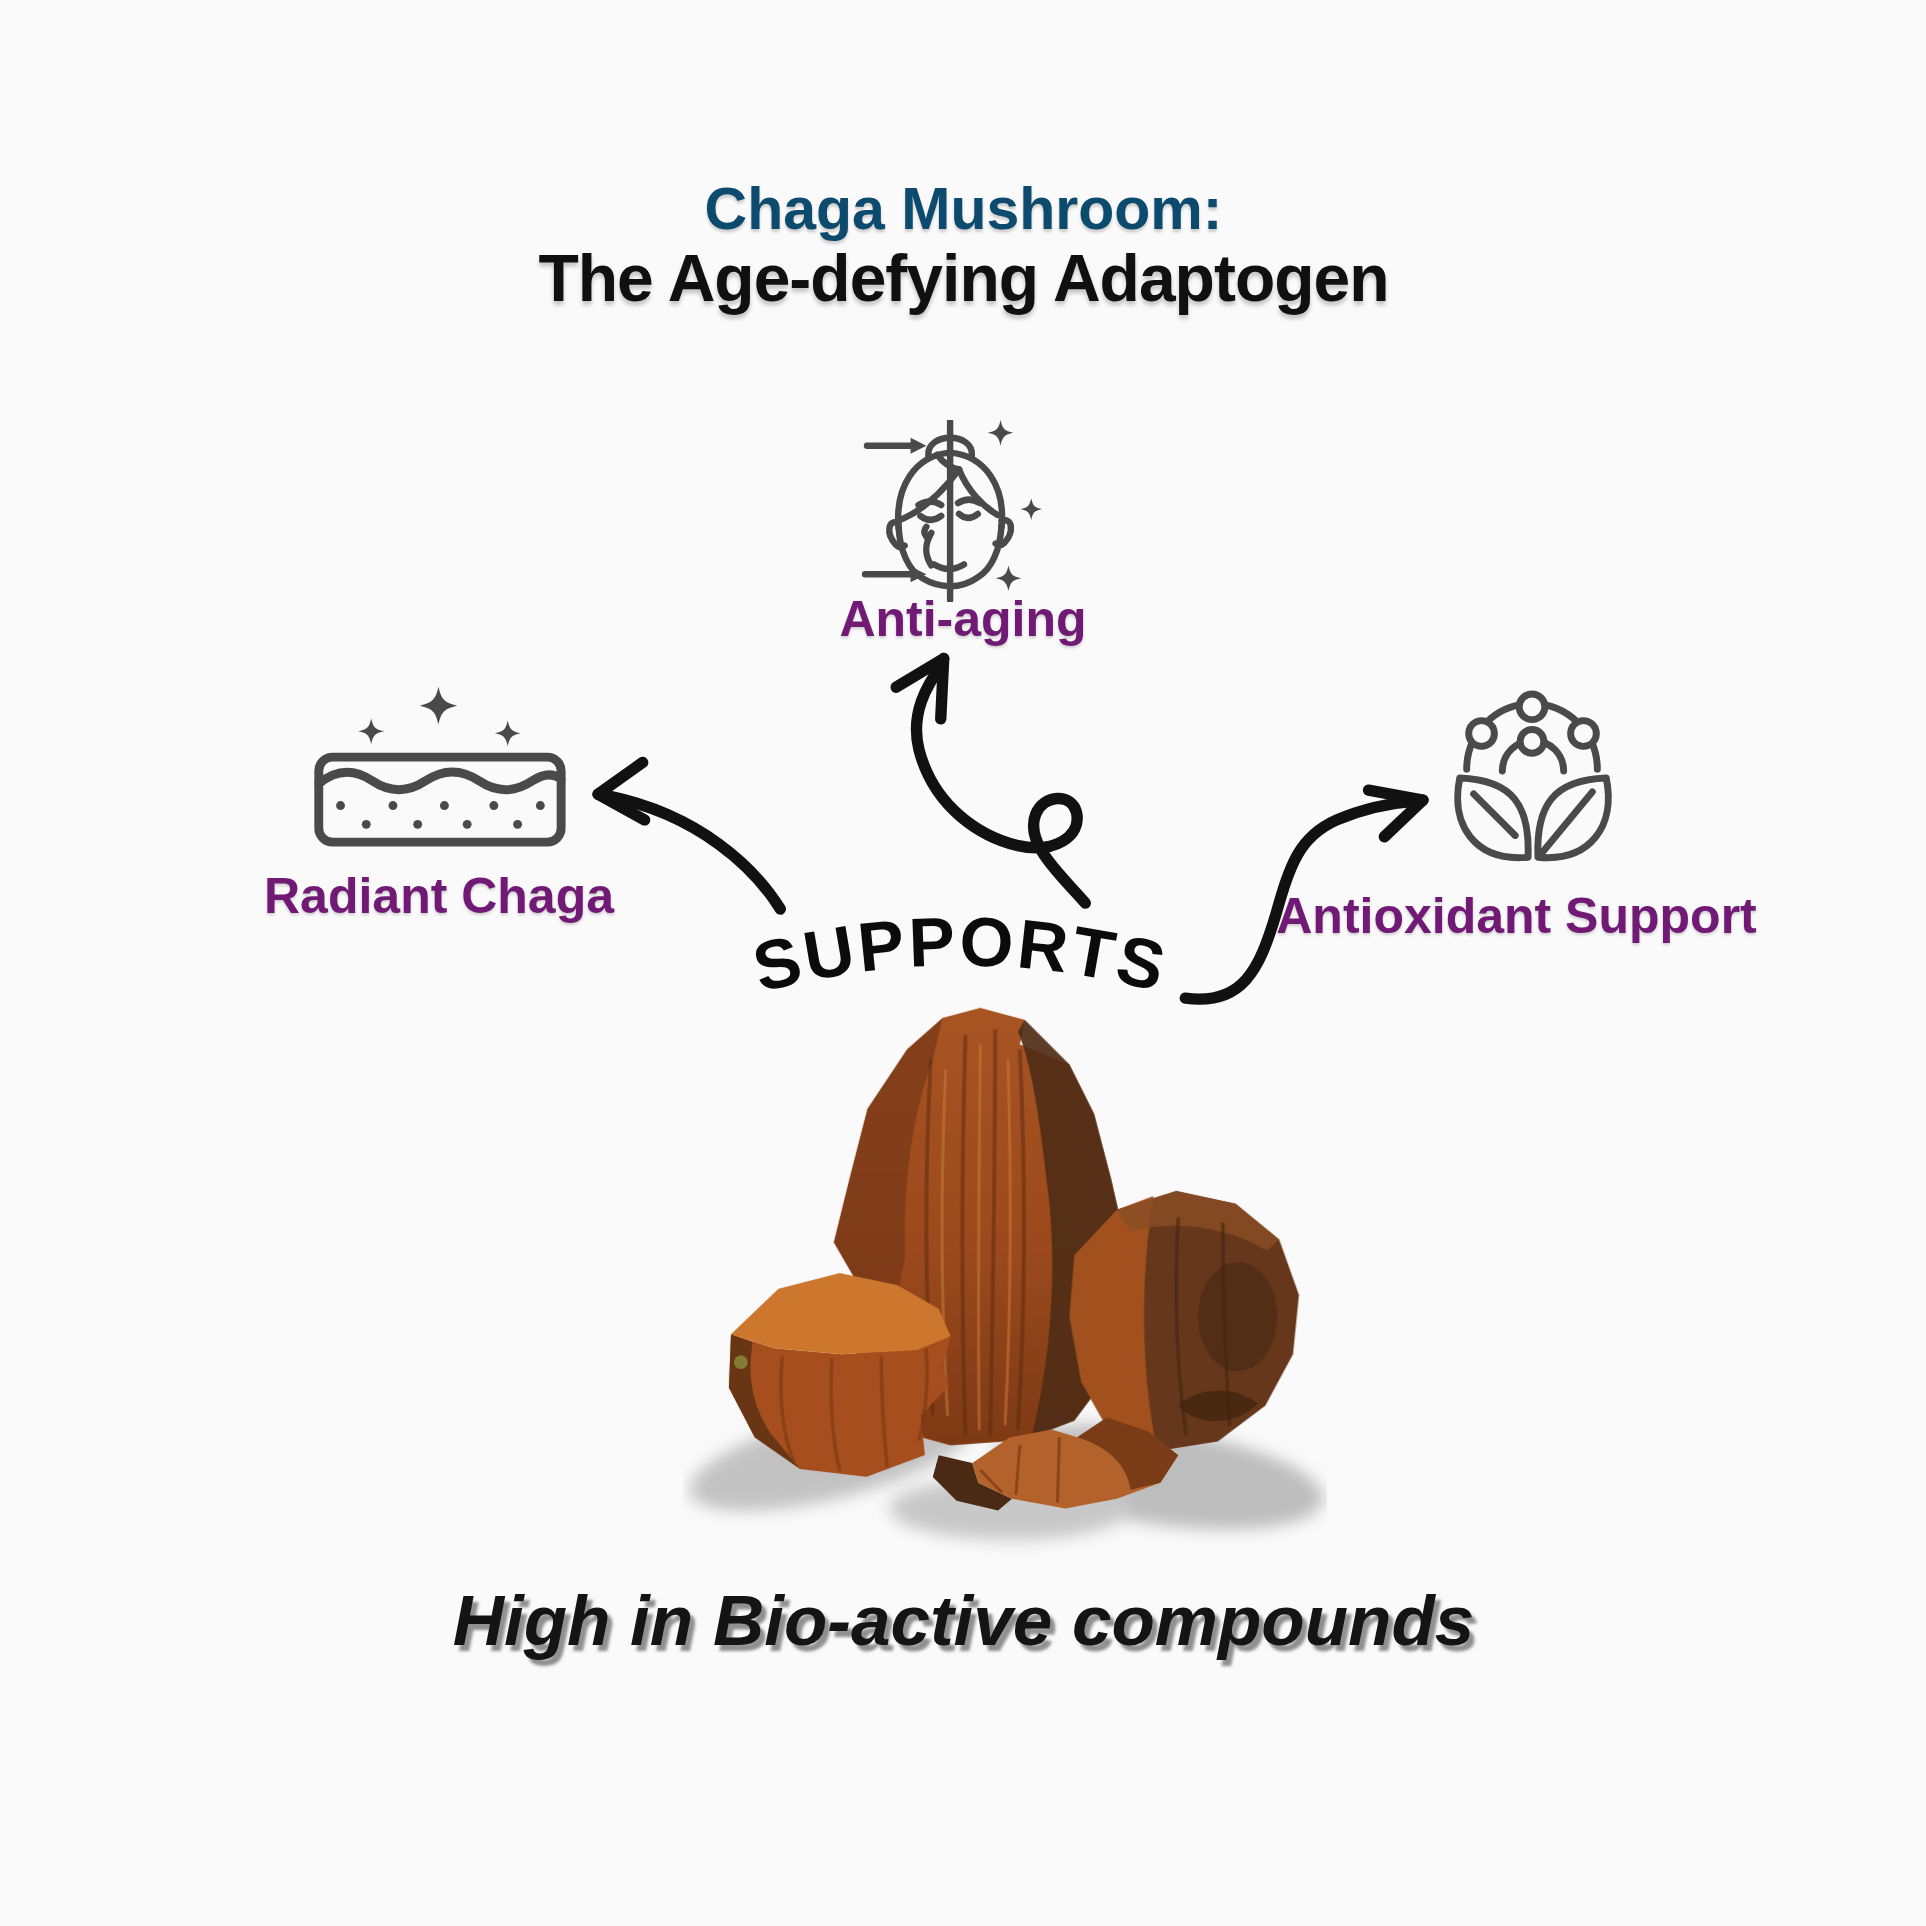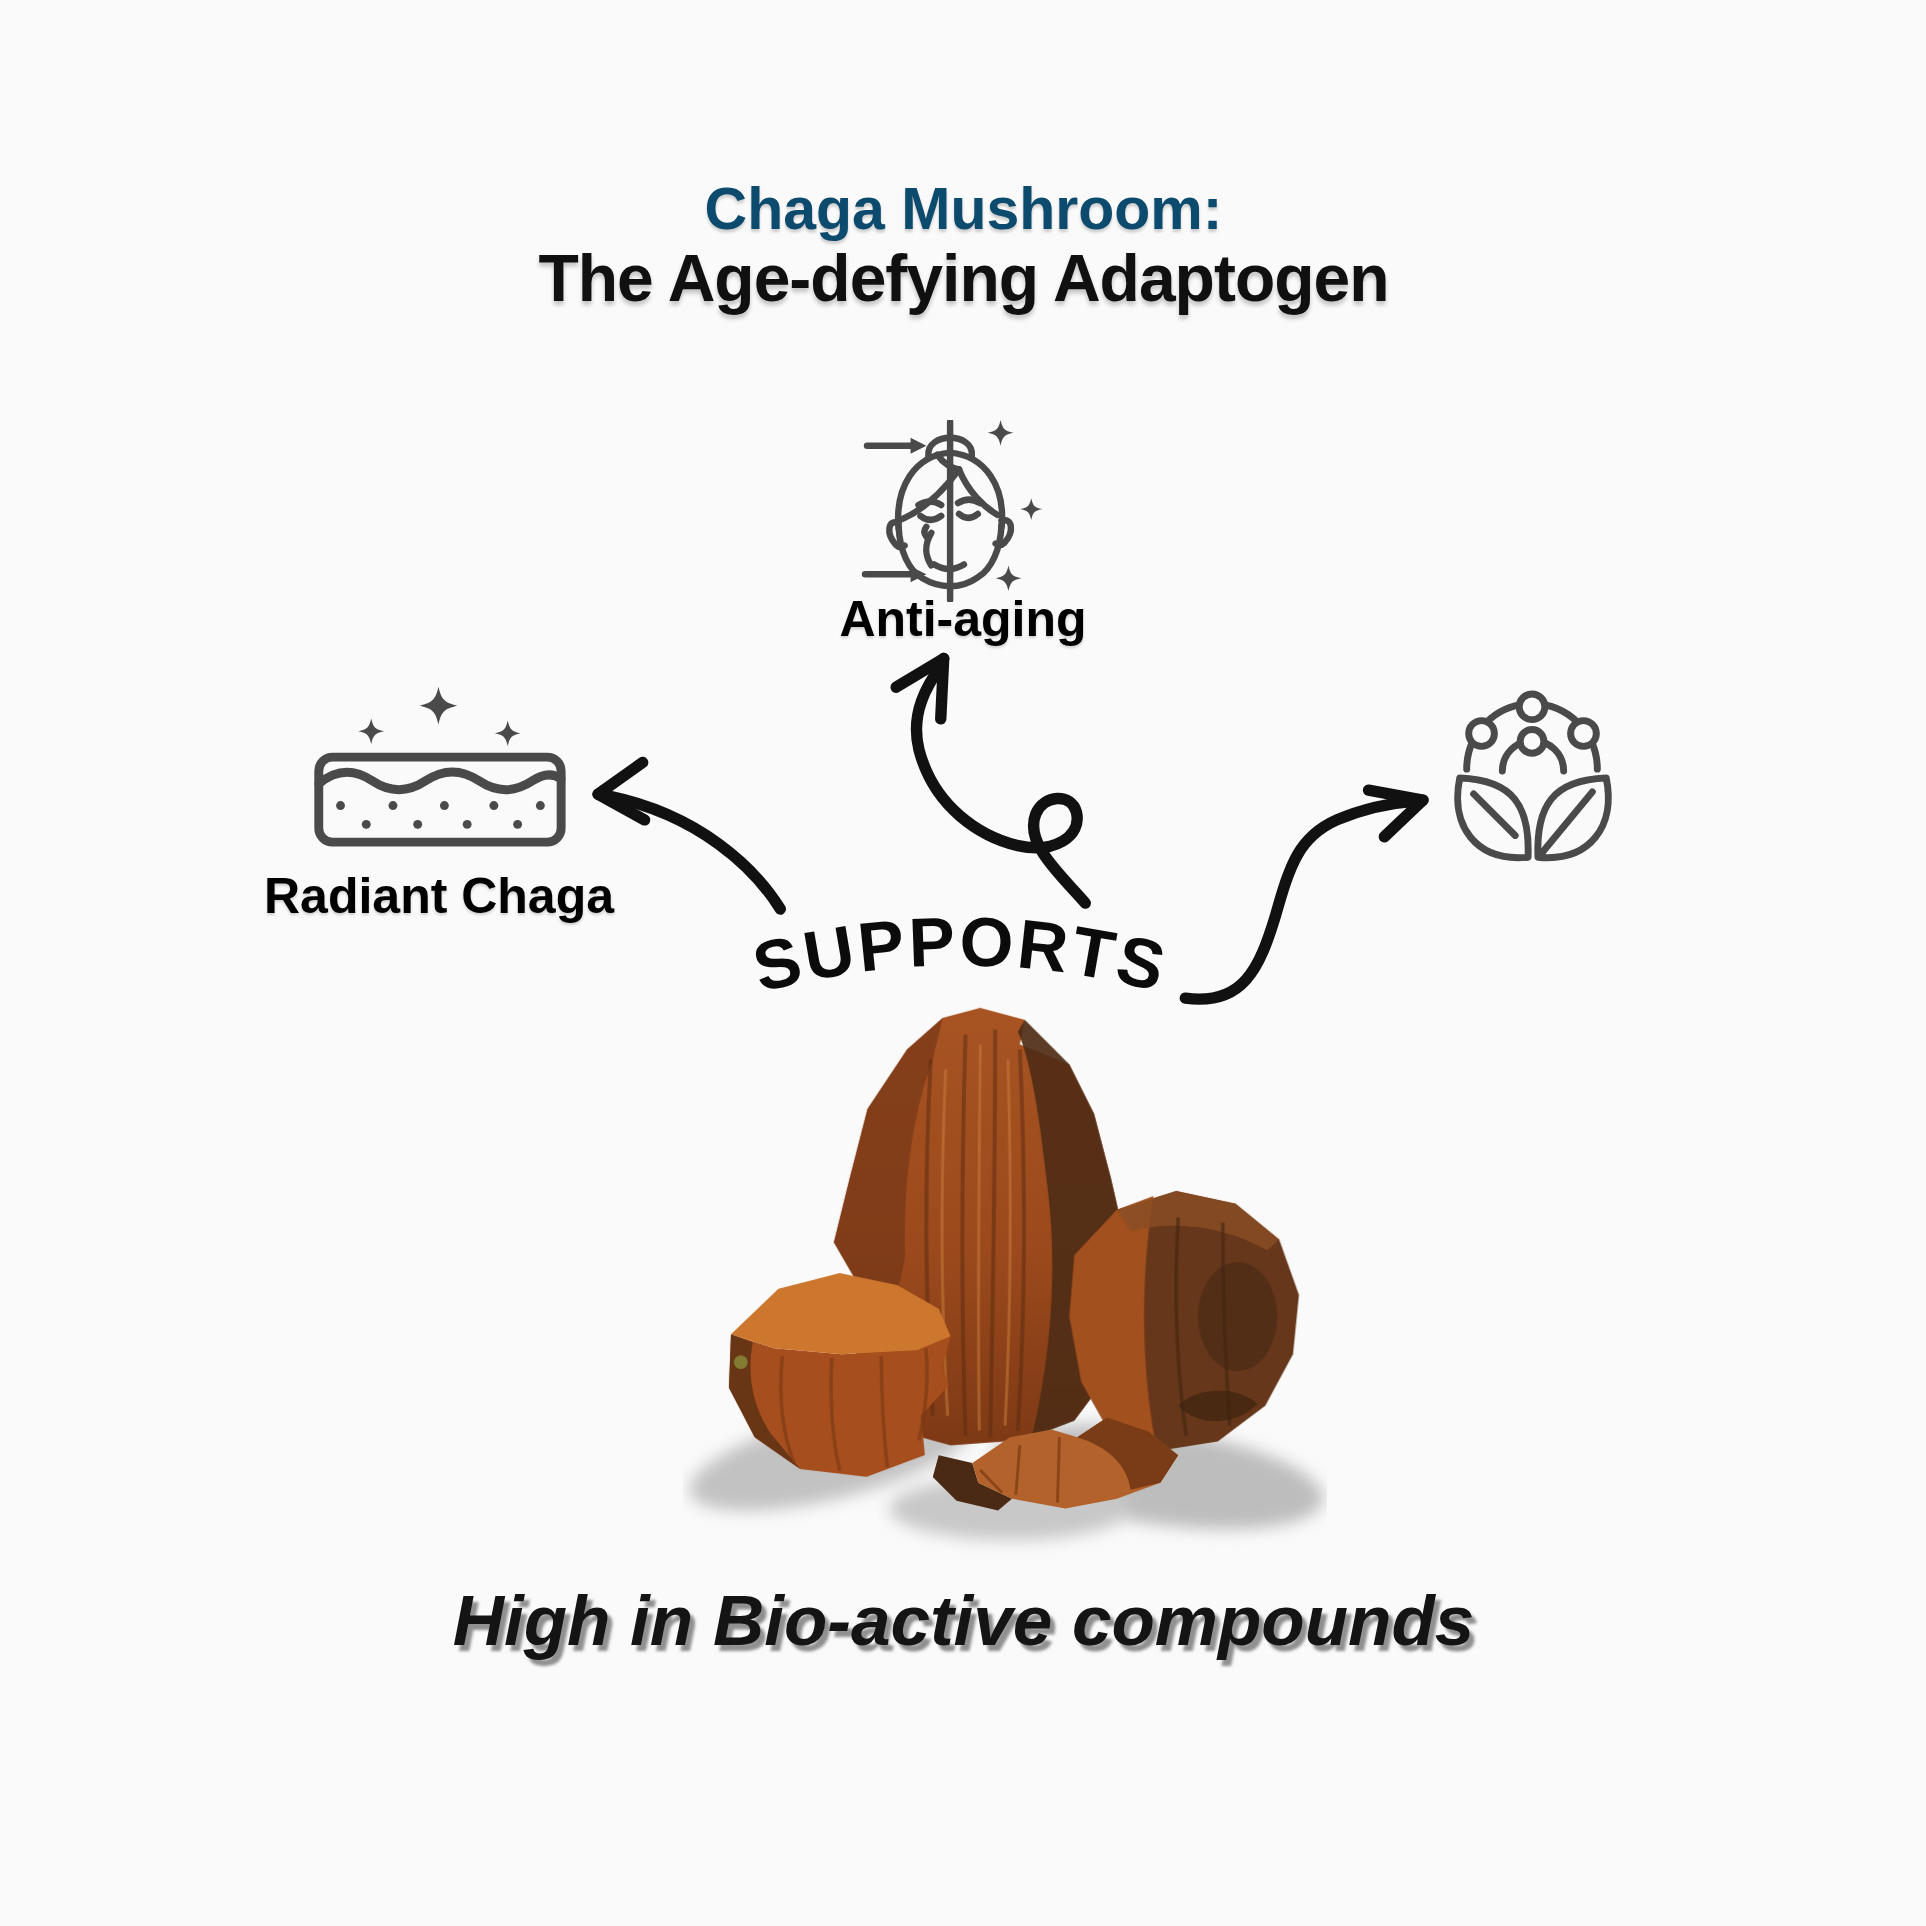--- a/index.html
+++ b/index.html
@@ -14,21 +14,21 @@
   .title-l1{
     font-size:59px;font-weight:900;letter-spacing:0px;color:#0c4a6e;
     text-shadow:0 3px 3px rgba(0,0,0,.18);
   }
   .title-l2{
     margin-top:6px;font-size:66px;font-weight:900;letter-spacing:-1px;color:#101010;
     text-shadow:0 4px 4px rgba(0,0,0,.22);
   }
   
   .benefit-label{
-    font-size:50px;font-weight:900;color:#000000;text-align:center;
+    font-size:50px;font-weight:900;color:#701a75;text-align:center;
     text-shadow:0 2px 3px rgba(0,0,0,.18);white-space:nowrap;
   }
   #label-top{left:765px;top:590px;width:396px;}
   #label-left{left:241px;top:867px;width:396px;}
   #label-right{left:1269px;top:887px;width:495px;}
   
   #icon-top{left:859px;top:420px;width:202px;height:182px;}
   #icon-left{left:277px;top:673px;width:317px;height:184px;}
   #icon-right{left:1436px;top:687px;width:194px;height:190px;}
   .lineart{stroke:#4a4a4a;fill:none;stroke-linecap:round;stroke-linejoin:round;}
@@ -135,20 +135,21 @@
       <circle cx="97" cy="55" r="12" fill="#fbfafa"></circle>
       <path d="M 24 92 C 78 94 95 120 93 172 C 40 177 14 140 24 92 Z"></path>
       <line x1="38" y1="108" x2="80" y2="150"></line>
       <path d="M 172 92 C 118 94 101 120 103 172 C 156 177 182 140 172 92 Z"></path>
       <line x1="158" y1="106" x2="105" y2="170"></line>
     </g>
   </svg>
 
   <div id="label-top" class="abs benefit-label">Anti-aging</div>
   <div id="label-left" class="abs benefit-label">Radiant Chaga</div>
+  <div id="label-right" class="abs benefit-label">Antioxidant Support</div>
 
   <svg id="mushroom" class="abs" viewBox="0 0 650 580">
     <defs>
       <linearGradient id="mainGrad" x1="0" y1="0" x2="0" y2="1">
         <stop offset="0" stop-color="#a85423"></stop>
         <stop offset="0.55" stop-color="#9c4a1d"></stop>
         <stop offset="1" stop-color="#7e3a15"></stop>
       </linearGradient>
       <filter id="soft" x="-40%" y="-40%" width="180%" height="180%">
         <feGaussianBlur stdDeviation="8"></feGaussianBlur>

